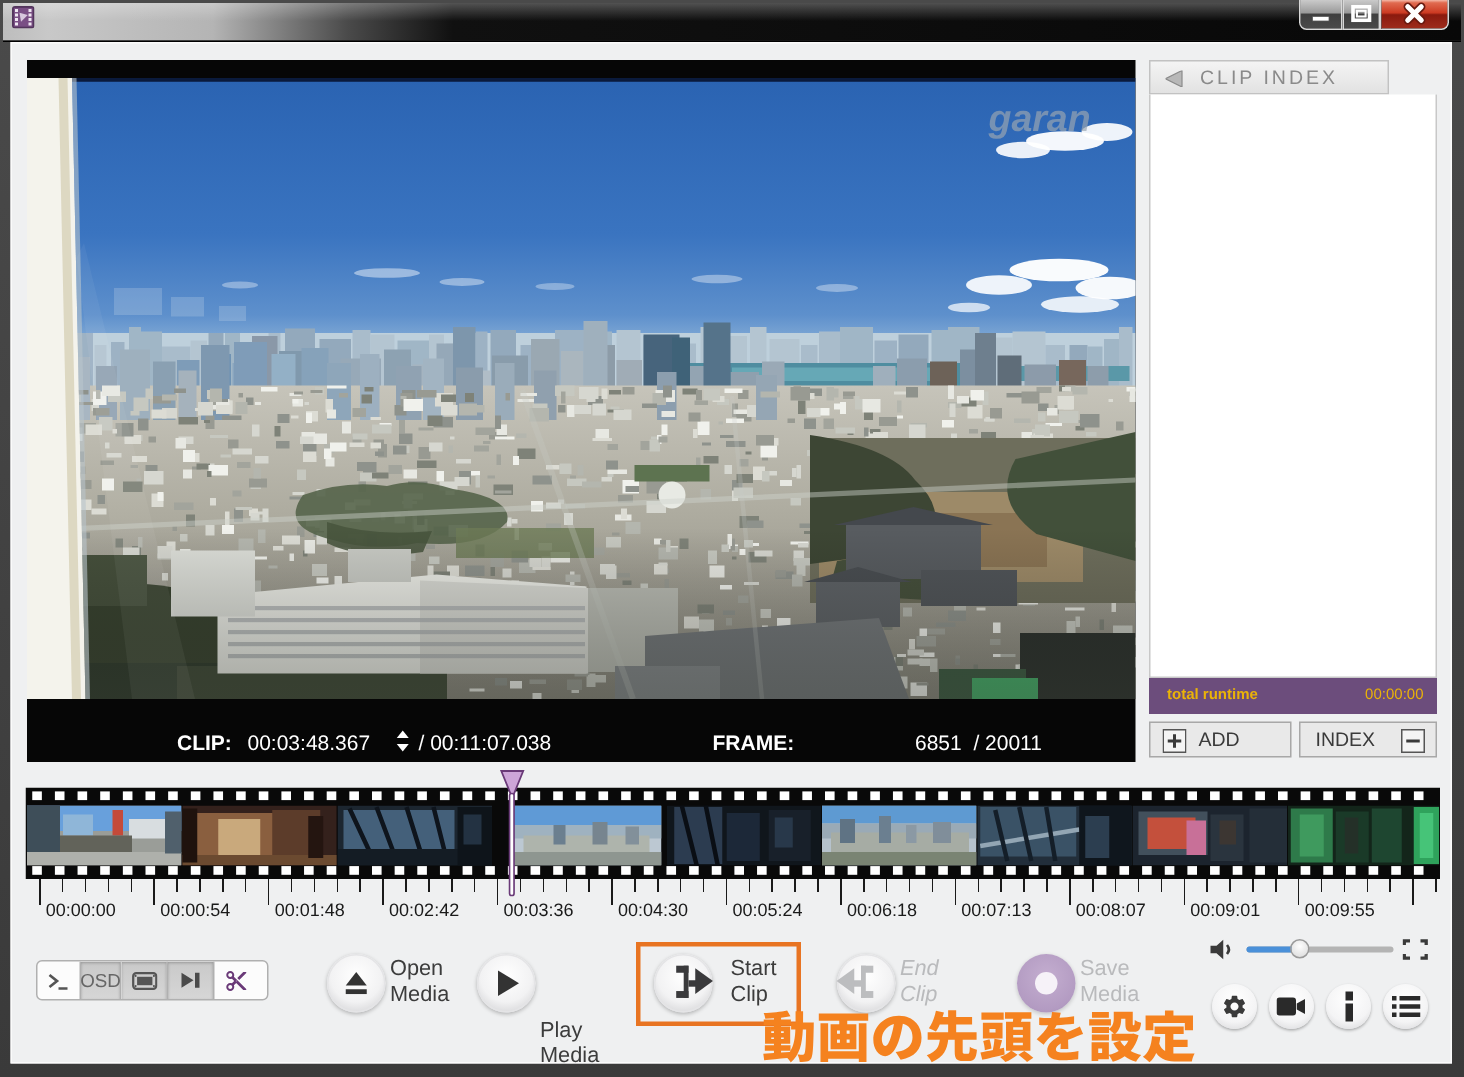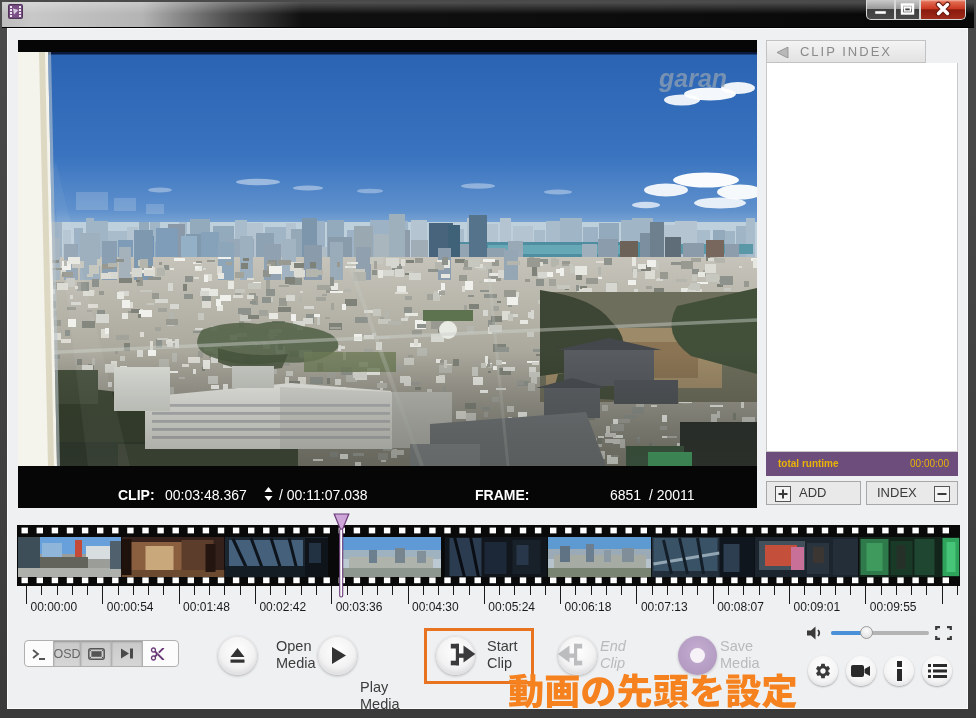--- a/index.html
+++ b/index.html
@@ -1610,21 +1610,21 @@
           <path d="M9.64 7.64c.23-.5.36-1.05.36-1.64 0-2.21-1.79-4-4-4S2 3.79 2 6s1.79 4 4 4c.59 0 1.14-.13 1.64-.36L10 12l-2.36 2.36C7.14 14.13 6.59 14 6 14c-2.21 0-4 1.79-4 4s1.79 4 4 4 4-1.79 4-4c0-.59-.13-1.14-.36-1.64L12 14l7 7h3v-1L9.64 7.64zM6 8c-1.1 0-2-.9-2-2s.9-2 2-2 2 .9 2 2-.9 2-2 2zm0 12c-1.1 0-2-.9-2-2s.9-2 2-2 2 .9 2 2-.9 2-2 2zm6-7.5c-.28 0-.5-.22-.5-.5s.22-.5.5-.5.5.22.5.5-.22.5-.5.5zM19 3l-6 6 2 2 7-7V3z" fill="#6a3a78"></path>
         </svg>
       </div>
   </div>
   <div class="roundbtn" style="left:218px;top:636px;">
       <svg style="position:absolute;left:9px;top:9px;" width="21" height="21">
         <path d="M10.5 3 L17.5 12 L3.5 12 Z" fill="#333"></path>
         <rect x="3.5" y="14.5" width="14" height="3.2" fill="#333"></rect>
       </svg>
     </div>
-  <div class="rblabel" style="left:260px;top:638px;margin-left:16px;">Open<br>Media</div>
+  <div class="rblabel" style="left:260px;top:638px;">Open<br>Media</div>
   <div class="roundbtn" style="left:318px;top:636px;">
       <svg style="position:absolute;left:12px;top:9px;" width="18" height="21">
         <path d="M2 2 L16 10.5 L2 19 Z" fill="#333"></path>
       </svg>
     </div>
   <div class="rblabel" style="left:360px;top:638px;margin-top:41px;">Play<br>Media</div>
   <div id="startbox"></div>
   <div class="roundbtn" style="left:436px;top:636px;">
       <svg style="position:absolute;left:14px;top:7px;" width="26" height="23" viewBox="0 0 26 23">
         <g fill="#3a3a3c">

